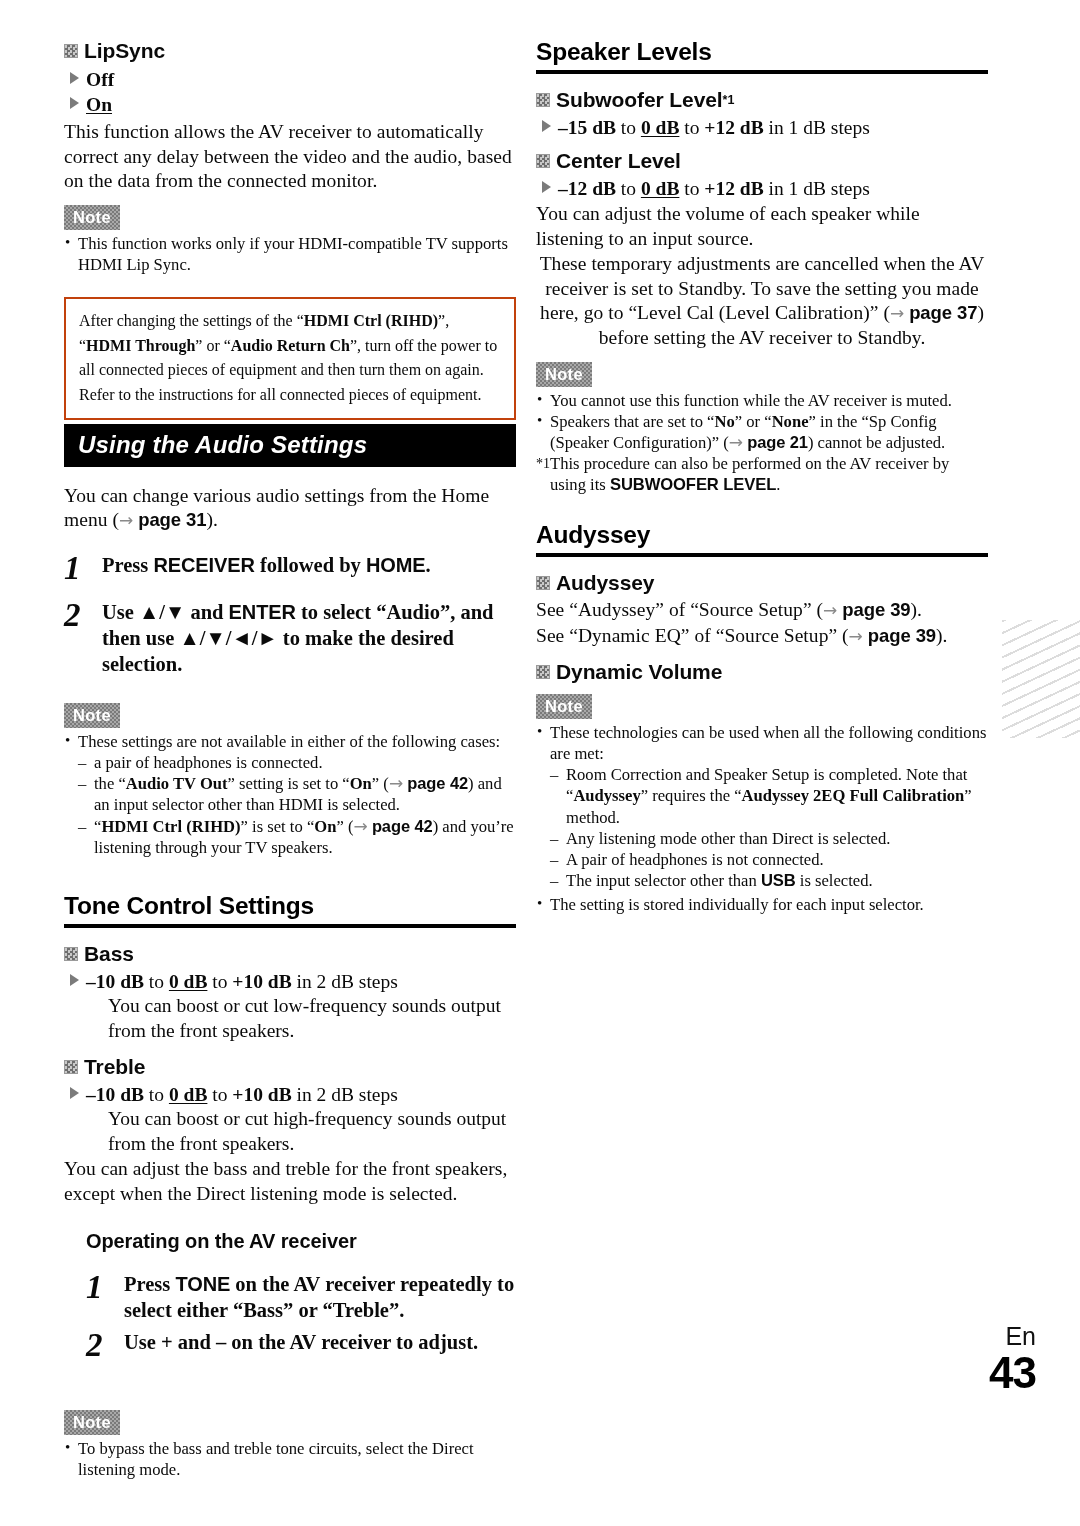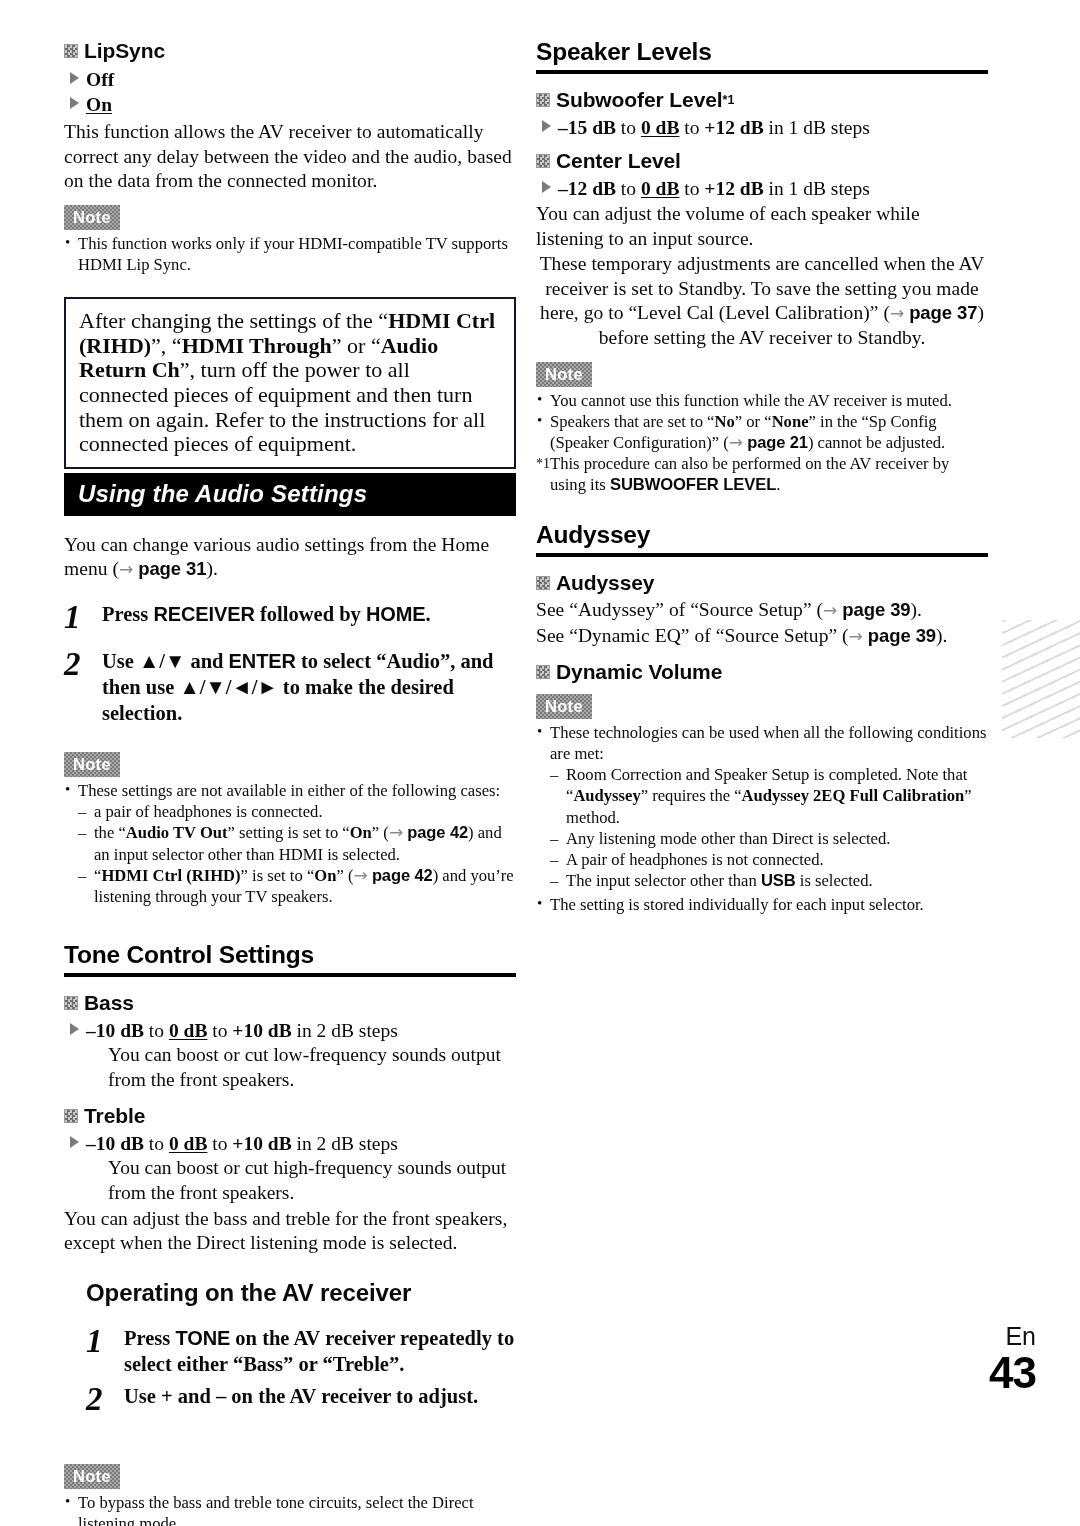--- a/index.html
+++ b/index.html
@@ -141,23 +141,23 @@
   .sub-list li.dash:before{
     content:"\2013";position:absolute;left:0;top:0;
   }
   .fn{
     position:relative;padding-left:26px;margin-left:0;
   }
   .fn .fnm{position:absolute;left:0;top:0;font-size:14px;}
 
   
   .callout{
-    border:2px solid #0f172a;
+    border:2px solid #c2410c;
     padding:10px 12px 10px 13px;
-    font-size:22px;
+    font-size:16px;
     line-height:24.6px;
     box-sizing:border-box;
   }
 
   
   .step{
     display:flex;
     align-items:flex-start;
     margin:0;
   }
@@ -181,21 +181,21 @@
   }
   .step-txt .sans{
     font-family:"Liberation Sans", sans-serif;
     font-weight:bold;
     font-size:20px;
     letter-spacing:-0.1px;
   }
   .mini-head{
     font-family:"Liberation Sans", sans-serif;
     font-weight:bold;
-    font-size:24px;
+    font-size:20px;
     letter-spacing:-0.1px;
     margin:0;
   }
 
   
   .pref{white-space:nowrap;}
   .arrow{
     color:#8a8a8a;
     font-family:"DejaVu Sans", sans-serif;
     font-size:17px;

